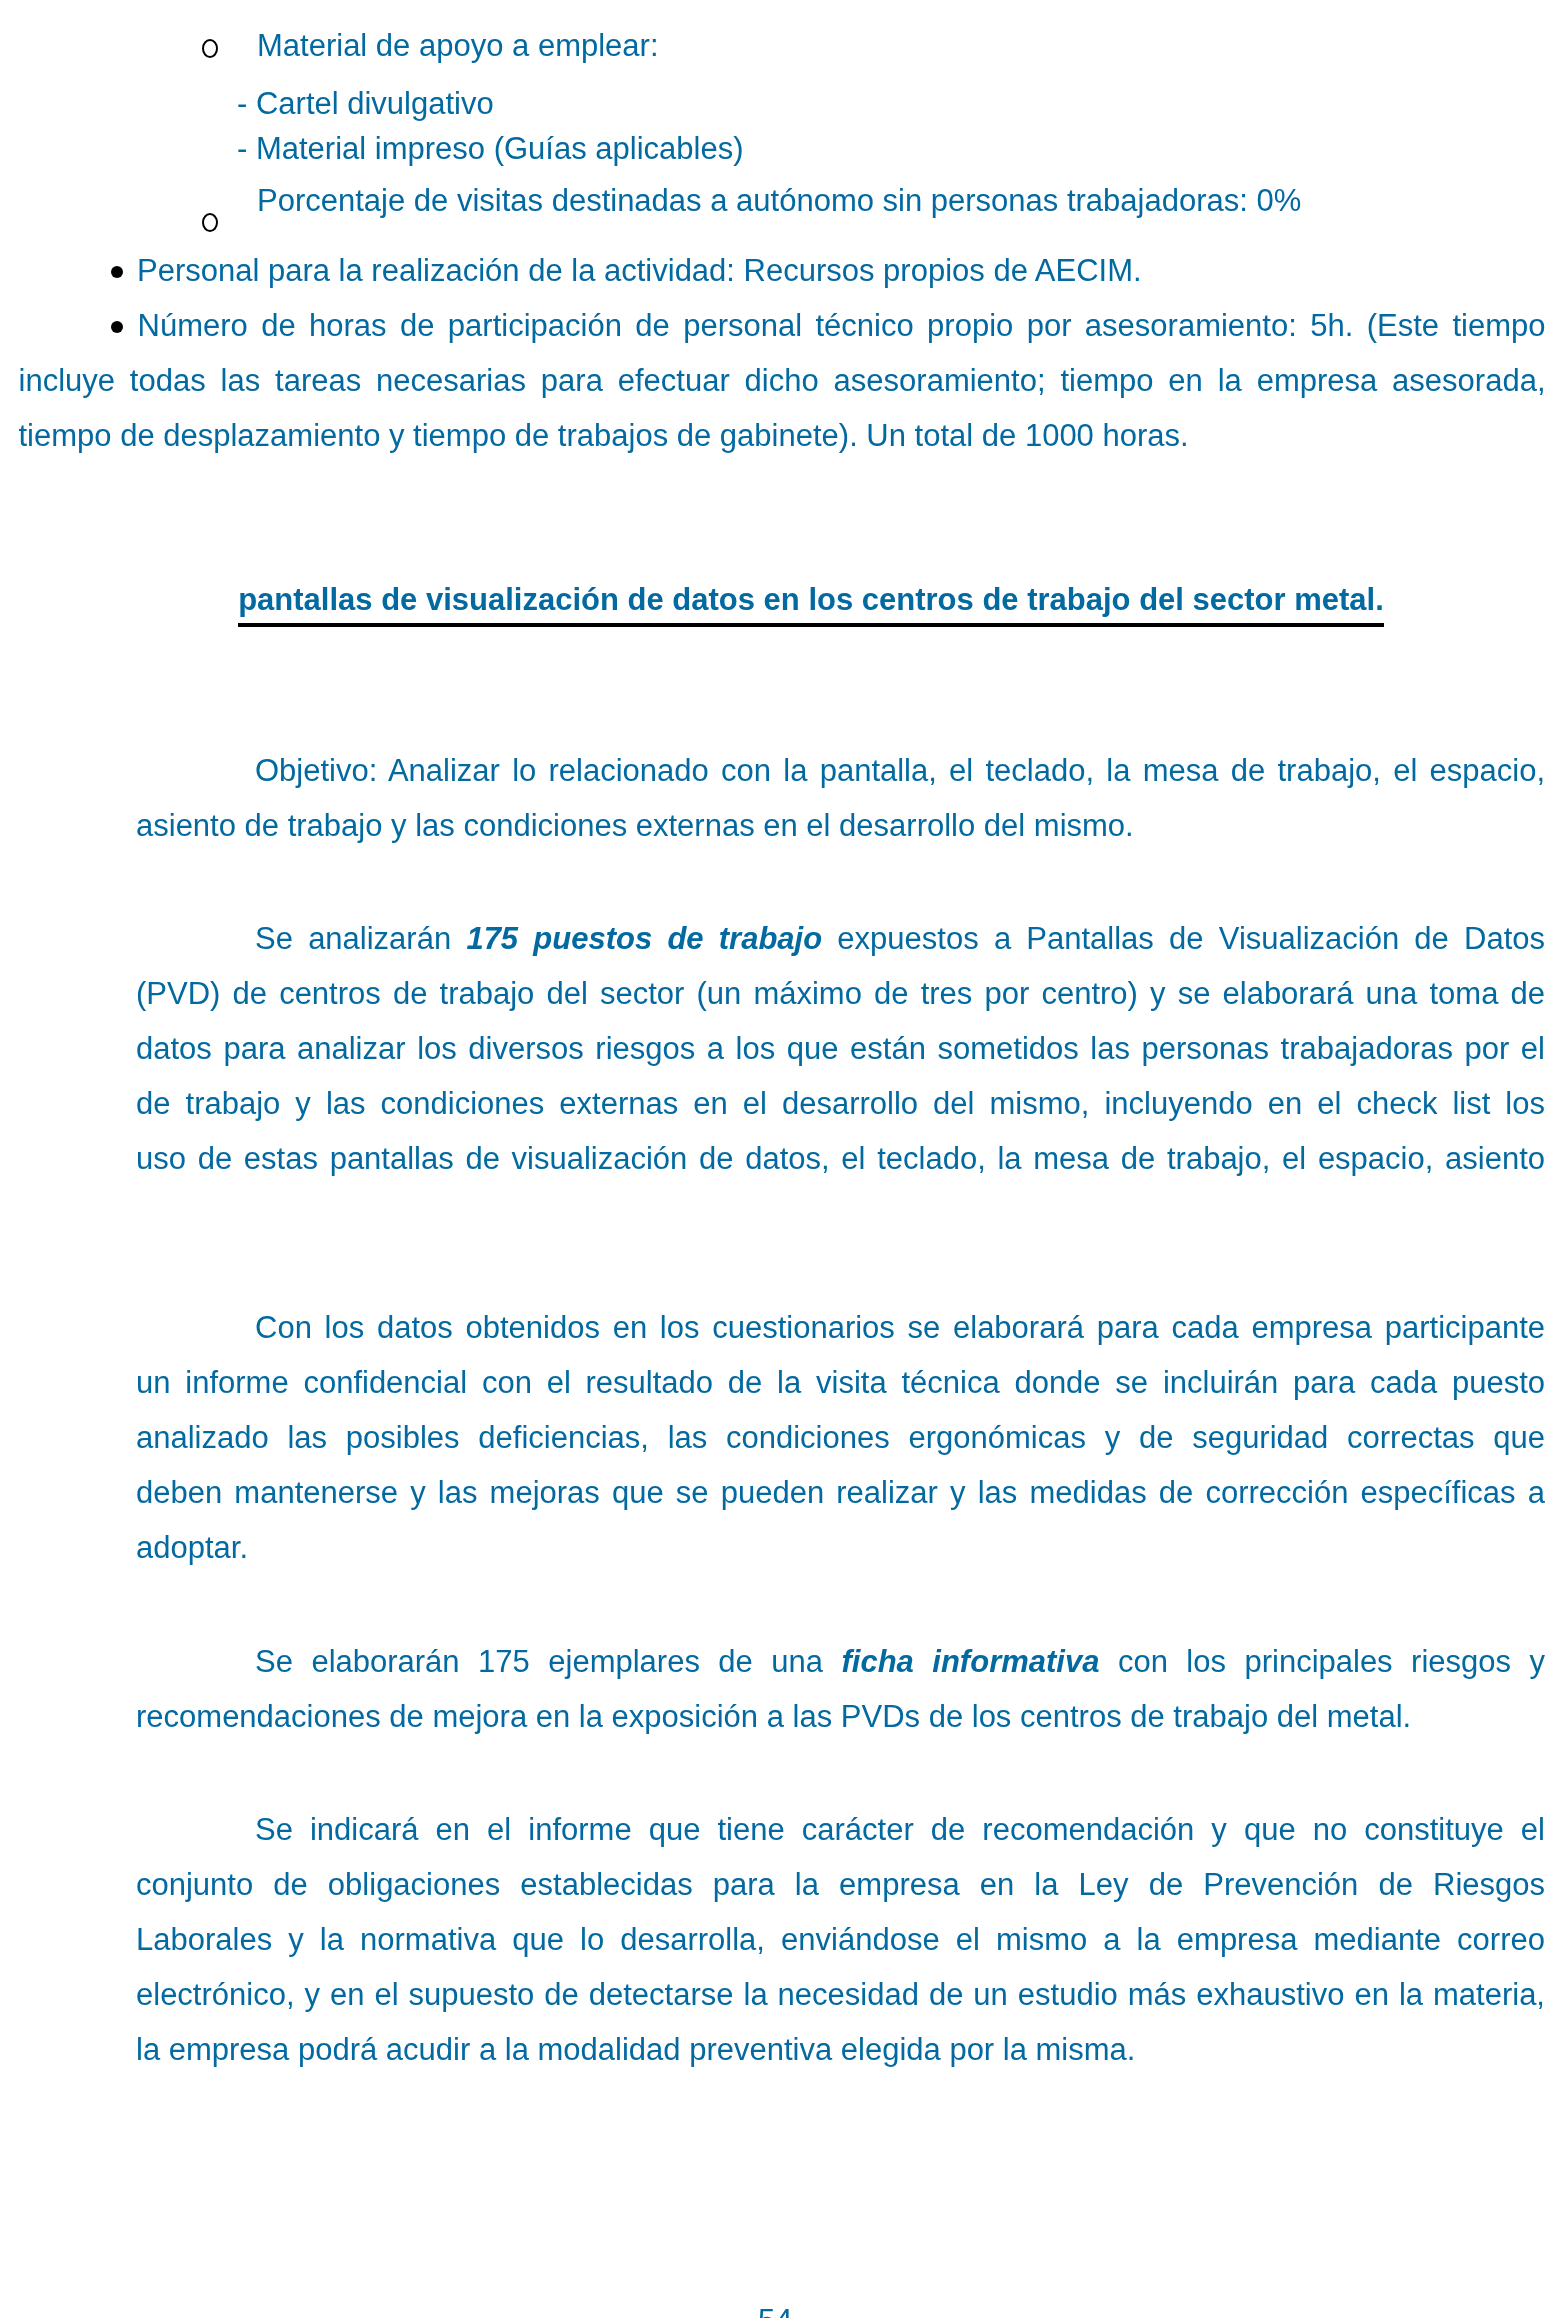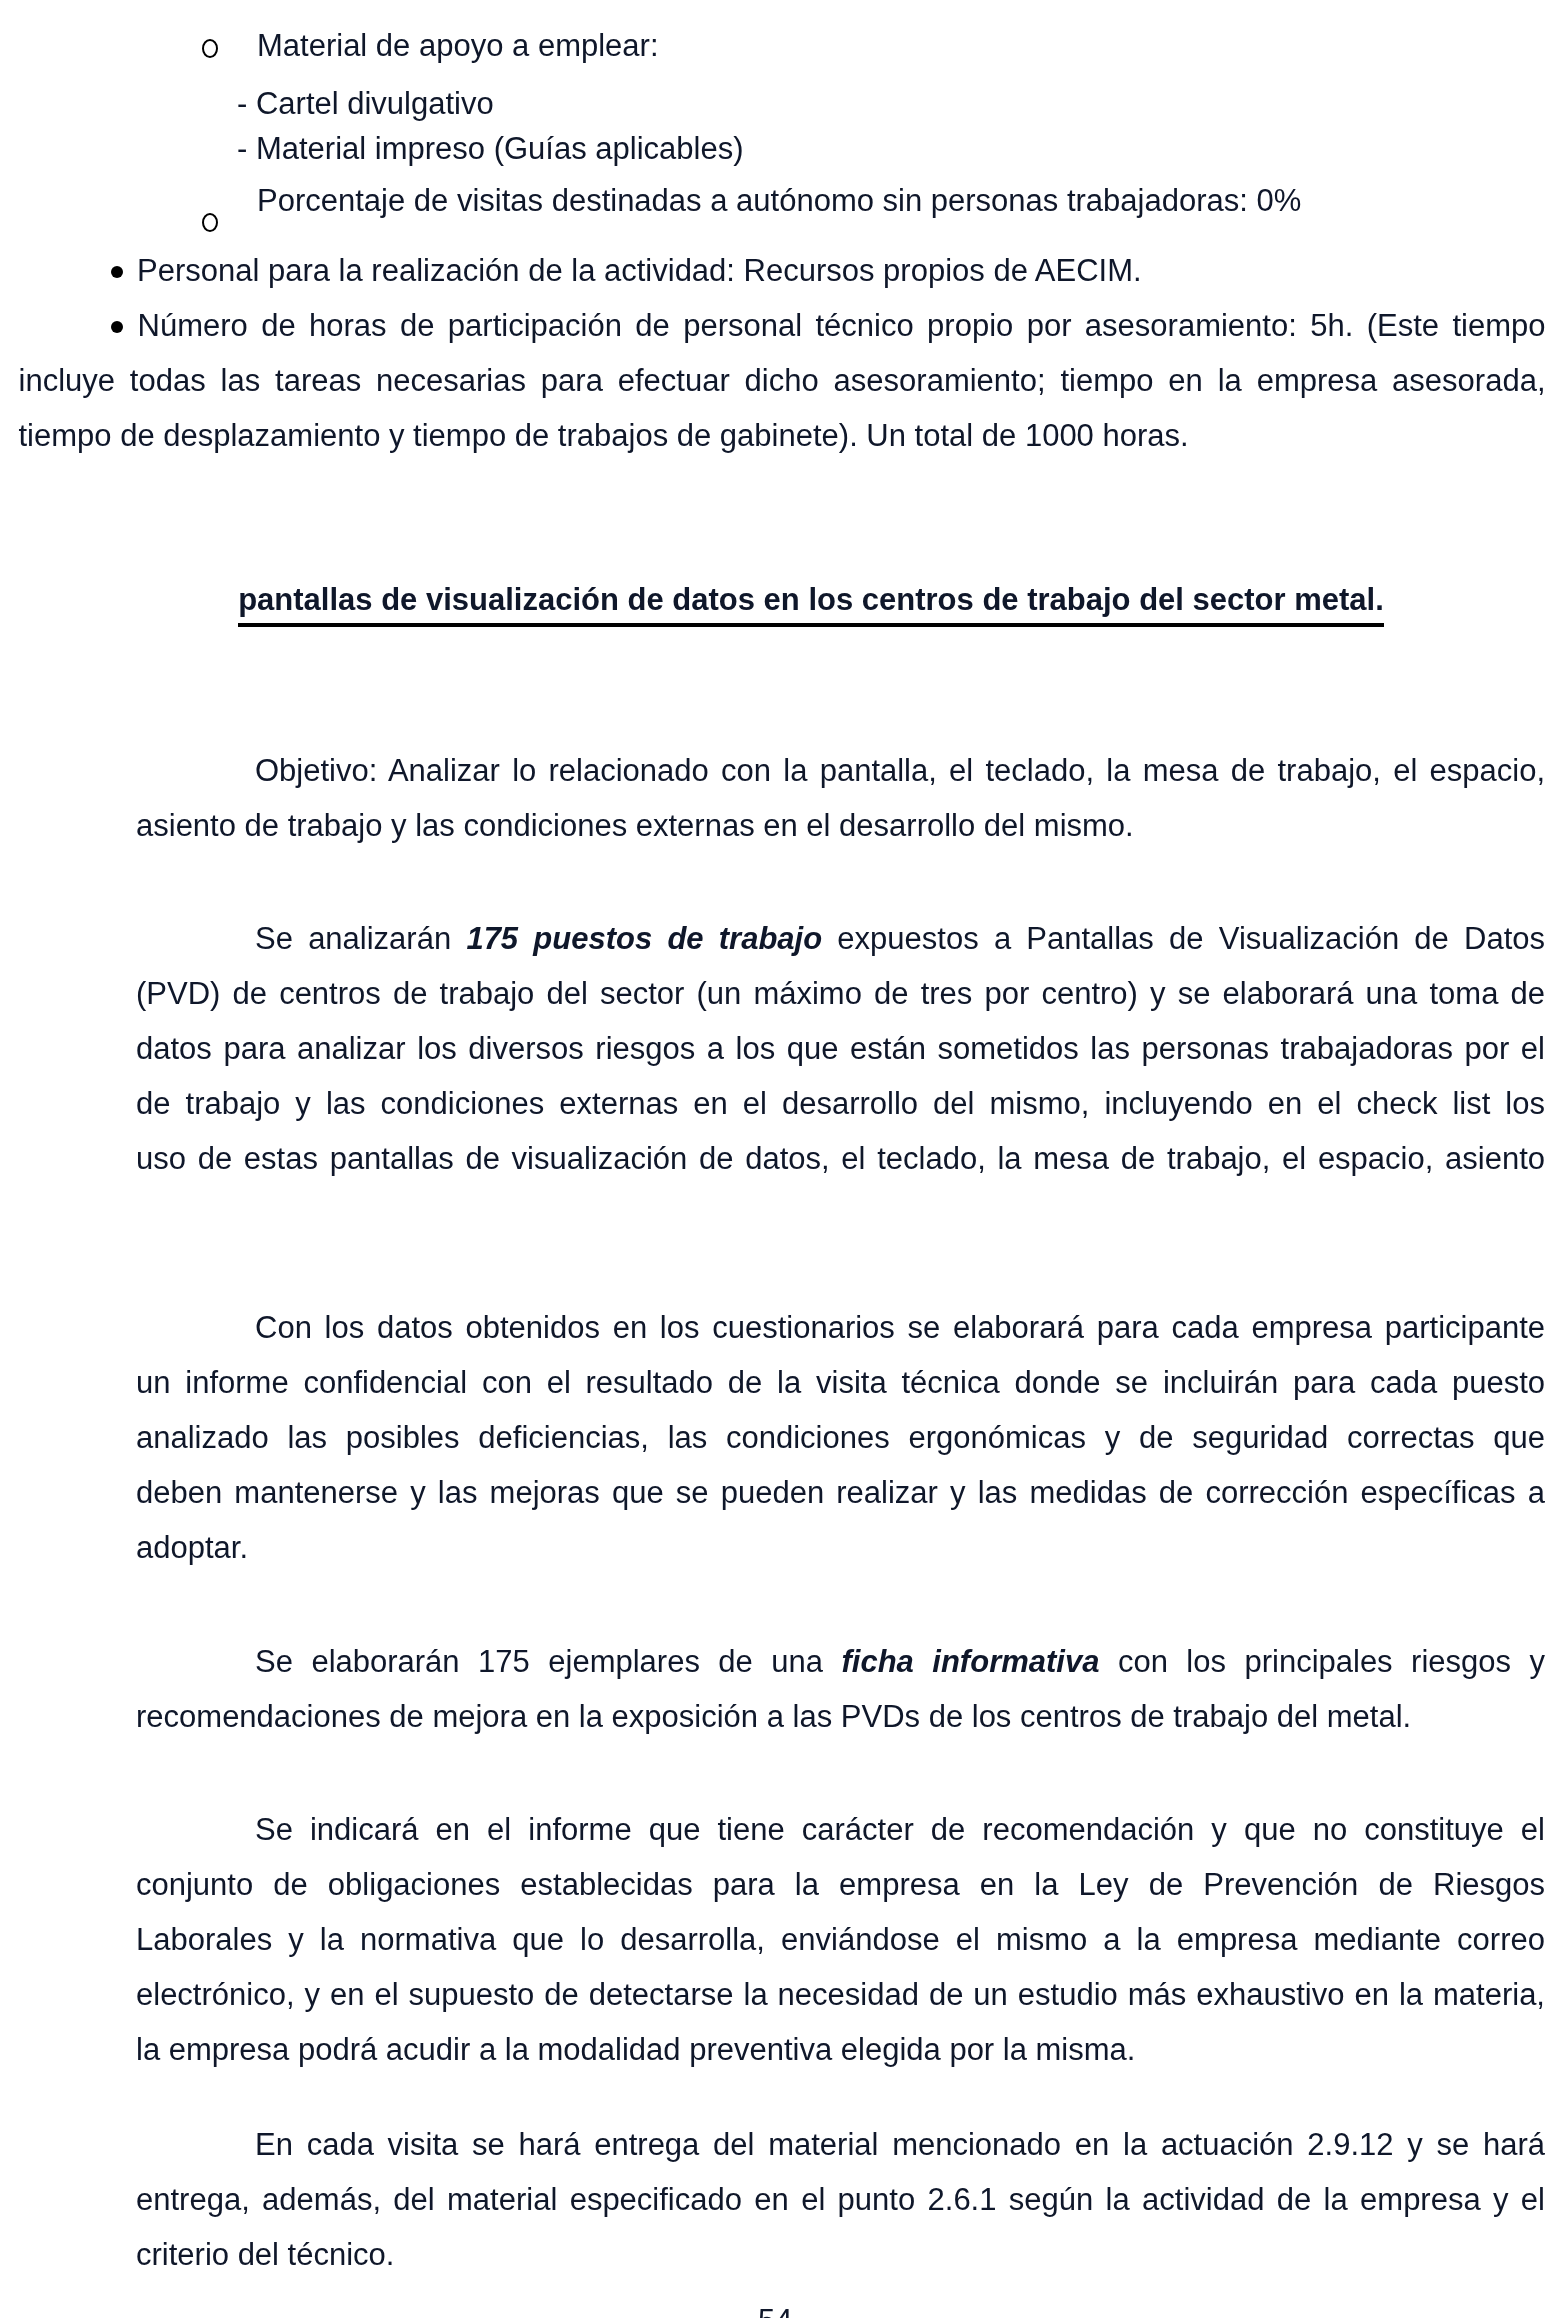--- a/index.html
+++ b/index.html
@@ -1,20 +1,20 @@
 <!DOCTYPE html>
 <html lang="es" style="font-size:12.3px"><head>
 <meta charset="utf-8">
 <style>
   html,body{margin:0;padding:0;background:#888;}
   .page{
     position:relative;
     width:1563px;height:2319px;
     background:#ffffff;
-    color:#0f172a;
+    color:#0369a1;
     font-family:"Liberation Sans","DejaVu Sans",sans-serif;
     font-size:31px;
     line-height:55px;
     overflow:hidden;
     margin:0 auto;
   }
   .abs{position:absolute;}
   .nowrap{white-space:nowrap;}
   
   .para .line{text-align:justify;text-align-last:justify;}
@@ -105,22 +105,17 @@
     </div>
 
   <div class="abs para" style="left:136px;top:1802px;width:1409px;">
       <div class="line first">Se indicará en el informe que tiene carácter de recomendación y que no constituye el</div>
       <div class="line">conjunto de obligaciones establecidas para la empresa en la Ley de Prevención de Riesgos</div>
       <div class="line">Laborales y la normativa que lo desarrolla, enviándose el mismo a la empresa mediante correo</div>
       <div class="line">electrónico, y en el supuesto de detectarse la necesidad de un estudio más exhaustivo en la materia,</div>
       <div class="line last">la empresa podrá acudir a la modalidad preventiva elegida por la misma.</div>
     </div>
 
-  <div class="abs para" style="left:136px;top:2117px;width:1409px;">
-      <div class="line first">En cada visita se hará entrega del material mencionado en la actuación 2.9.12 y se hará</div>
-      <div class="line">entrega, además, del material especificado en el punto 2.6.1 según la actividad de la empresa y el</div>
-      <div class="line last">criterio del técnico.</div>
-    </div>
 
   <div class="pagenum" style="left:758px;top:2305px;">54</div>
 
 </div>
 
 
 </body></html>

